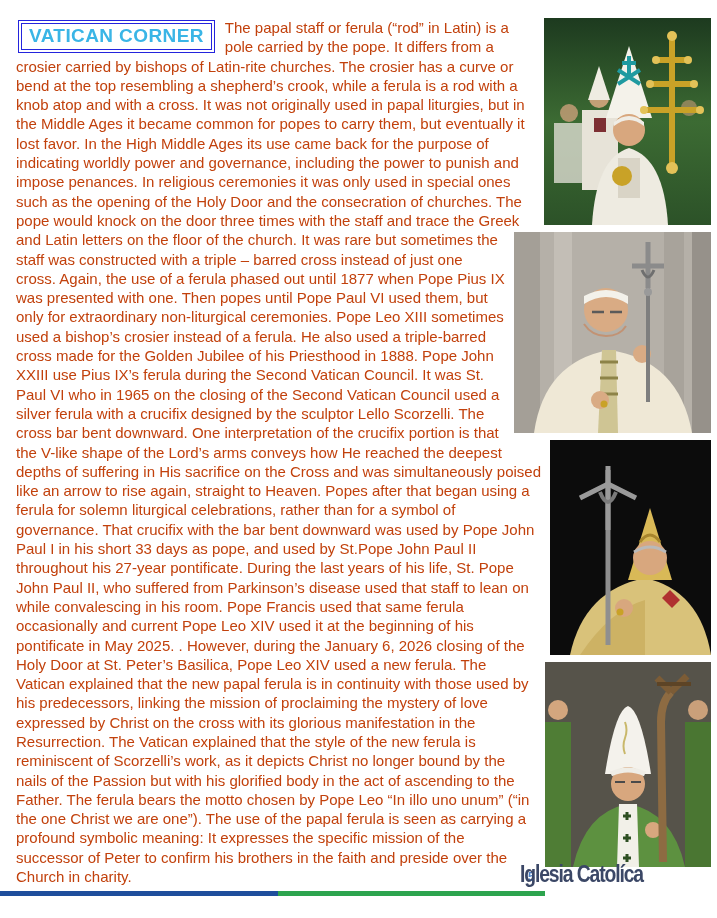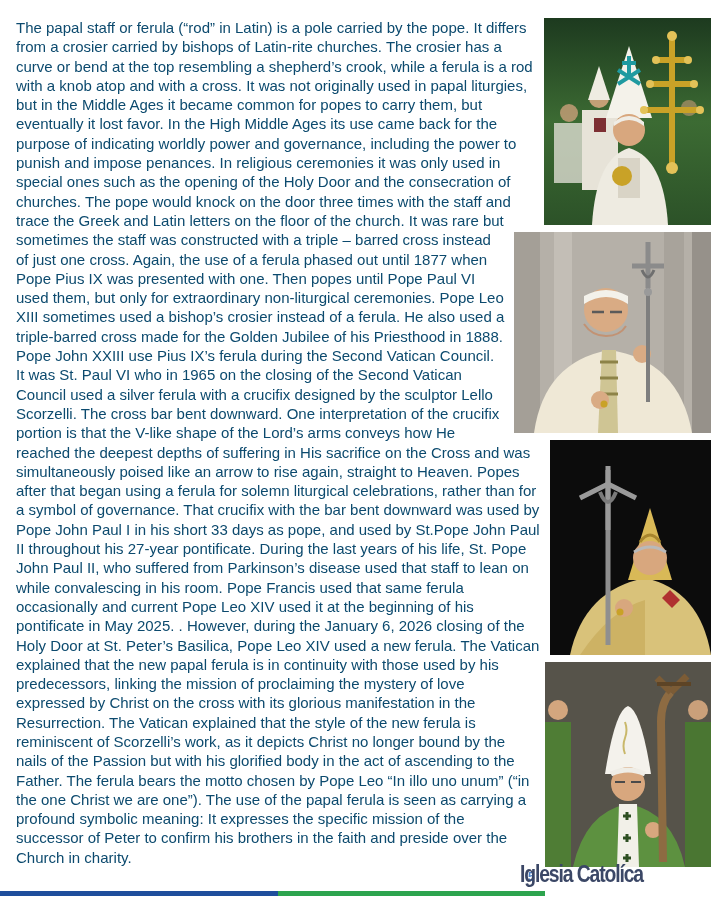--- a/index.html
+++ b/index.html
@@ -37,21 +37,21 @@
   .photo svg{display:block;}
   .p1{width:167px;height:207px;}
   .p2{width:197px;height:201px;}
   .p3{width:161px;height:215px;}
   .p4{width:166px;height:205px;}
   
   .body-text{
     margin:0;
     font-size:15px;
     line-height:19.3px;
-    color:#0c4a6e;
+    color:#c2410c;
     text-align:left;
   }
   .references{
     margin:7px 0 0 0;
     font-style:italic;
     font-size:12.5px;
     color:#4a4a4a;
   }
   
   .page-num{
@@ -85,20 +85,23 @@
     padding-left:3px;
     white-space:nowrap;
   }
 </style>
 </head>
 <body>
 
 <div class="page">
   <div class="content">
 
+    <div class="title-box">
+      <span>VATICAN CORNER</span>
+    </div>
 
     <figure class="photo p1" title="Pope in white mitre holding gold triple-barred papal cross">
       <svg width="167" height="207" viewBox="0 0 167 207">
         <defs>
           <linearGradient id="g1" x1="0" y1="0" x2="0" y2="1">
             <stop offset="0" stop-color="#1d3a1f"></stop>
               <stop offset=".5" stop-color="#3c6b33"></stop>
               <stop offset="1" stop-color="#2c5228"></stop>
           </linearGradient>
         </defs>

